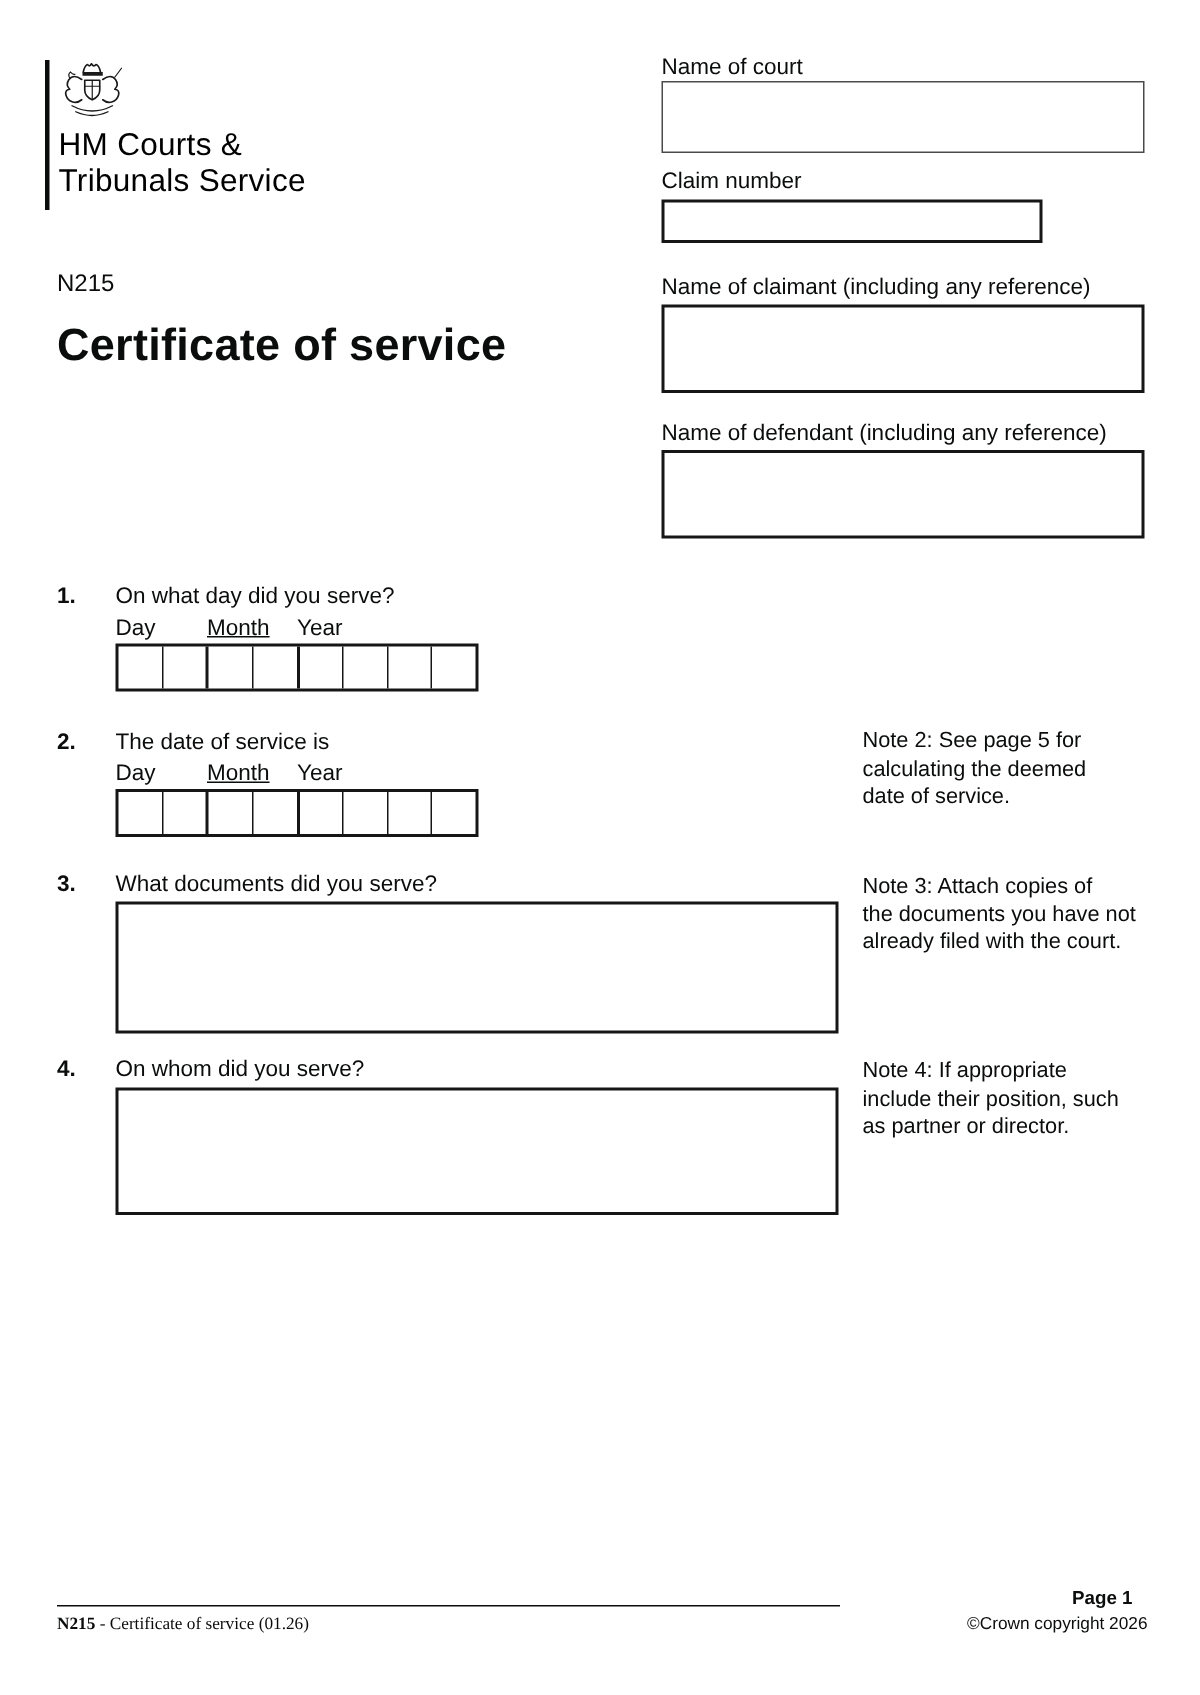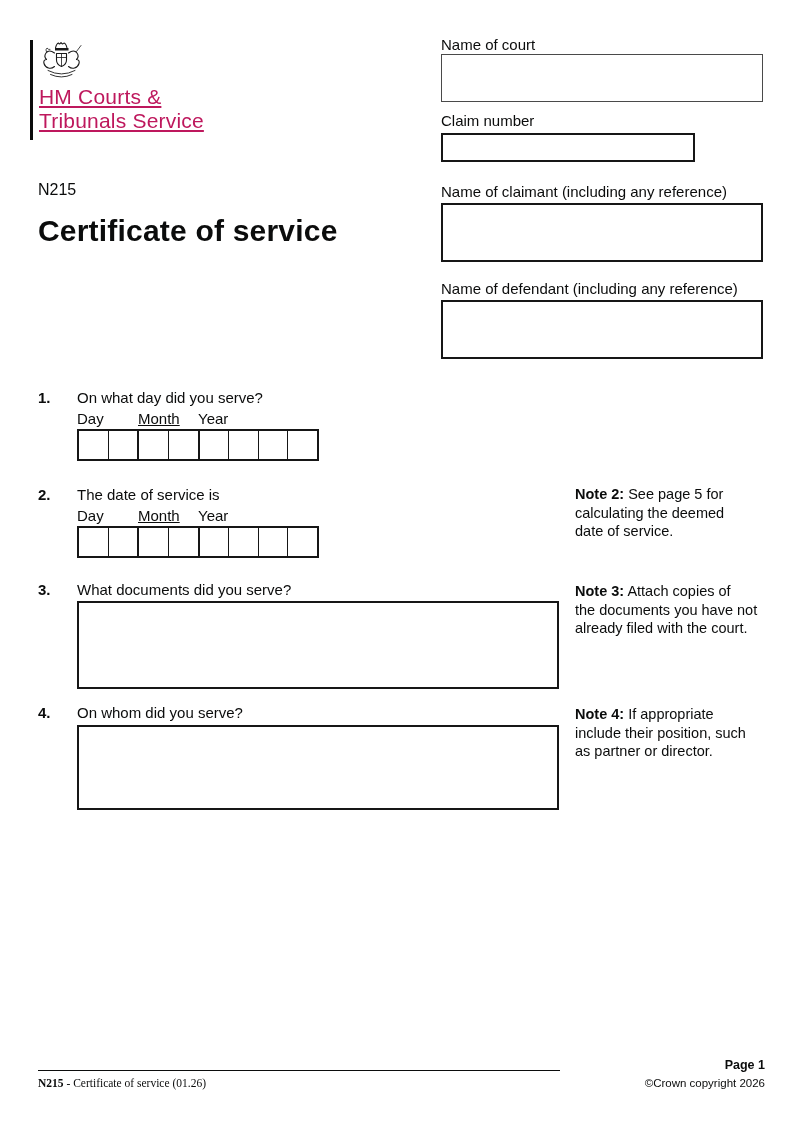--- a/index.html
+++ b/index.html
@@ -4,21 +4,21 @@
 <style>
   html, body { margin:0; padding:0; background:#ffffff; }
   .page {
     position:relative; width:800px; height:1130px; background:#ffffff;
     font-family:"Liberation Sans", sans-serif; color:#0b0c0c; overflow:hidden;
   }
 
   
   .brand-bar { position:absolute; left:30px; top:40px; width:3px; height:100px; background:#0b0c0c; }
   .crest { position:absolute; left:37px; top:41px; }
-  .org { position:absolute; left:39px; top:85px; font-size:21px; line-height:24px; color:#be185d; letter-spacing:0.2px;text-decoration:underline; }
+  .org { position:absolute; left:39px; top:85px; font-size:21px; line-height:24px; color:#000000; letter-spacing:0.2px; }
   .form-number { position:absolute; left:38px; top:181px; font-size:16px; }
   .form-title { position:absolute; left:38px; top:214px; font-size:30px; font-weight:bold; margin:0; letter-spacing:0.2px; }
 
   
   .rc-label { position:absolute; left:441px; font-size:15px; }
   .lbl-court     { top:36px; }
   .lbl-claim     { top:112px; }
   .lbl-claimant  { top:183px; }
   .lbl-defendant { top:280px; }
   .rc-box {
@@ -60,28 +60,28 @@
     font-family:"Liberation Sans", sans-serif; font-size:15px; color:#0b0c0c;
   }
   .box-q3 { top:601px; height:88px; }
   .box-q4 { top:725px; height:85px; }
 
   
   .note {
     position:absolute; left:575px; width:200px; margin:0;
     font-size:14.5px; line-height:18.5px; white-space:pre-line;
   }
-  .note b { font-weight:bold; }
+  .note b { font-weight:normal; }
   .note-2 { top:485px; } .note-3 { top:582px; } .note-4 { top:705px; }
 
   
   .footer-line { position:absolute; left:38px; top:1070px; width:522px; height:0; border-top:1.5px solid #0b0c0c; }
   .footer-left { position:absolute; left:38px; top:1077px; font-size:11.5px;font-family:Liberation Serif, serif; }
   .footer-left b { font-weight:bold; }
-  .page-label { position:absolute; right:35px; top:1058px; font-size:12.5px; font-weight:bold; text-align:right; }
+  .page-label { position:absolute; right:45px; top:1058px; font-size:12.5px; font-weight:bold; text-align:right; }
   .copyright  { position:absolute; right:35px; top:1077px; font-size:11.5px; text-align:right; }
 </style>
 </head>
 <body>
 
 <div class="page">
 
   <div class="brand-bar"></div>
   <svg class="crest" width="48" height="40" viewBox="0 0 48 40">
     <g fill="none" stroke="#1a1a1a" stroke-width="1.1" stroke-linecap="round" stroke-linejoin="round">

